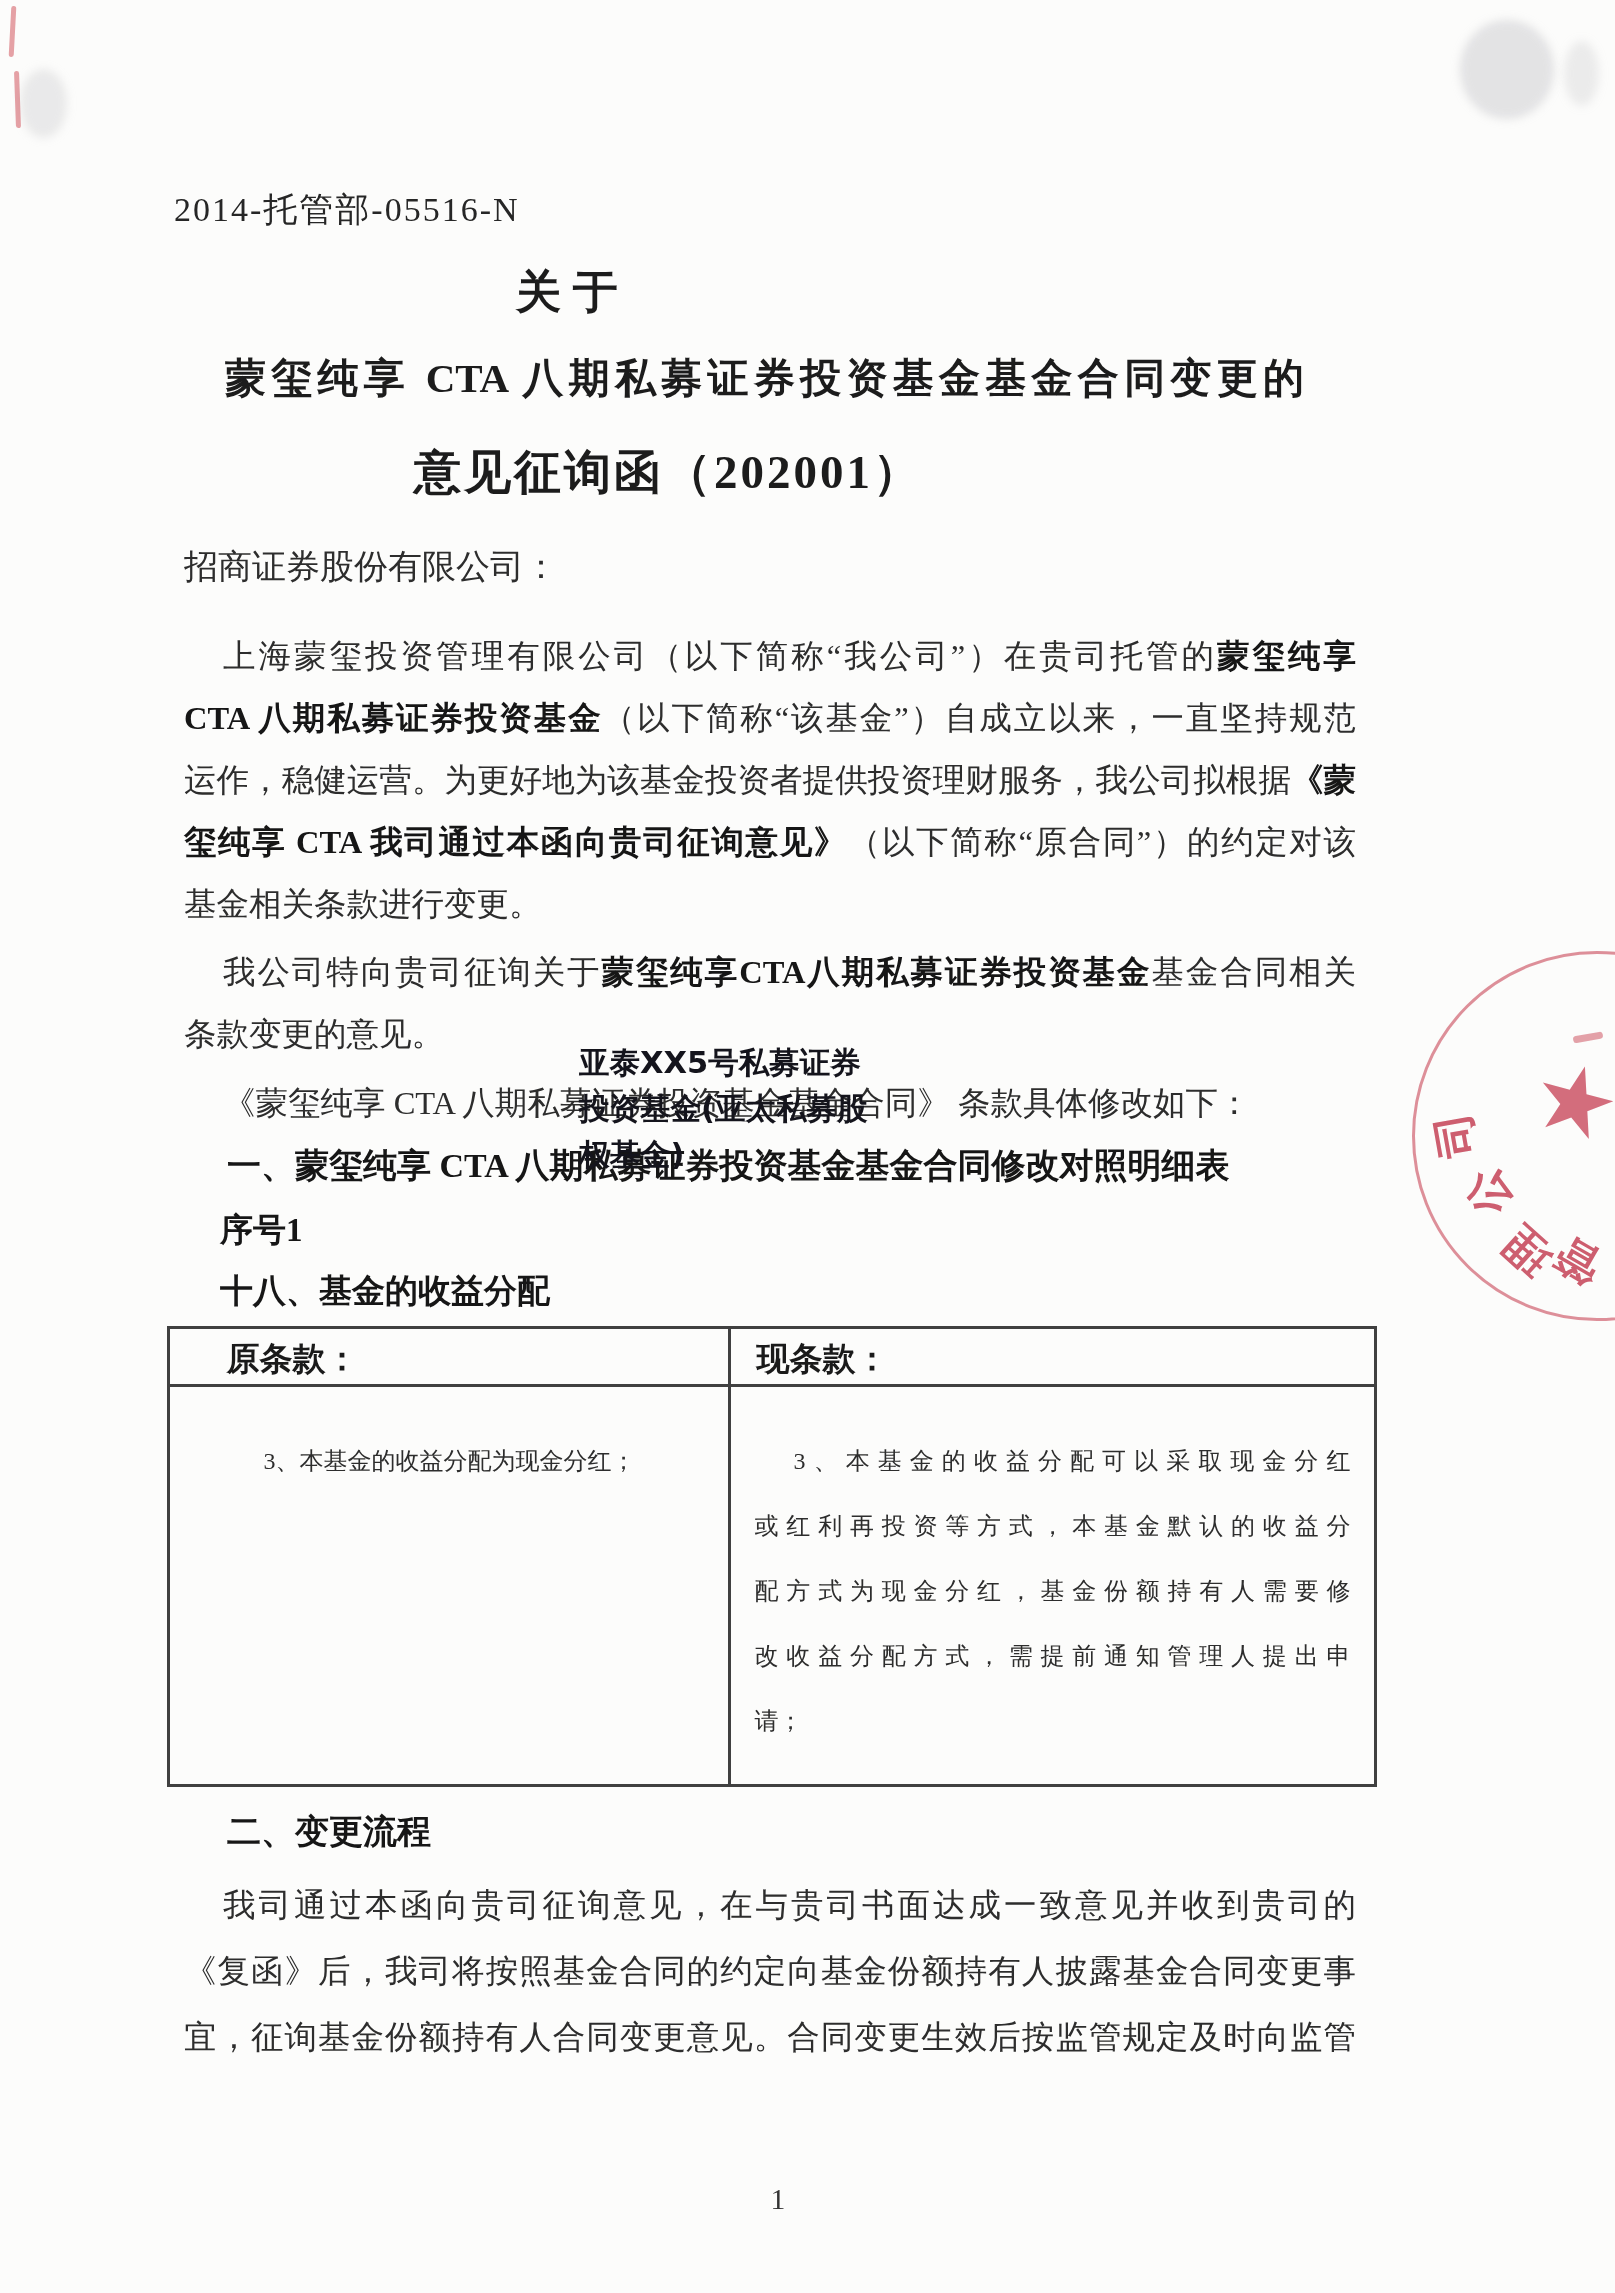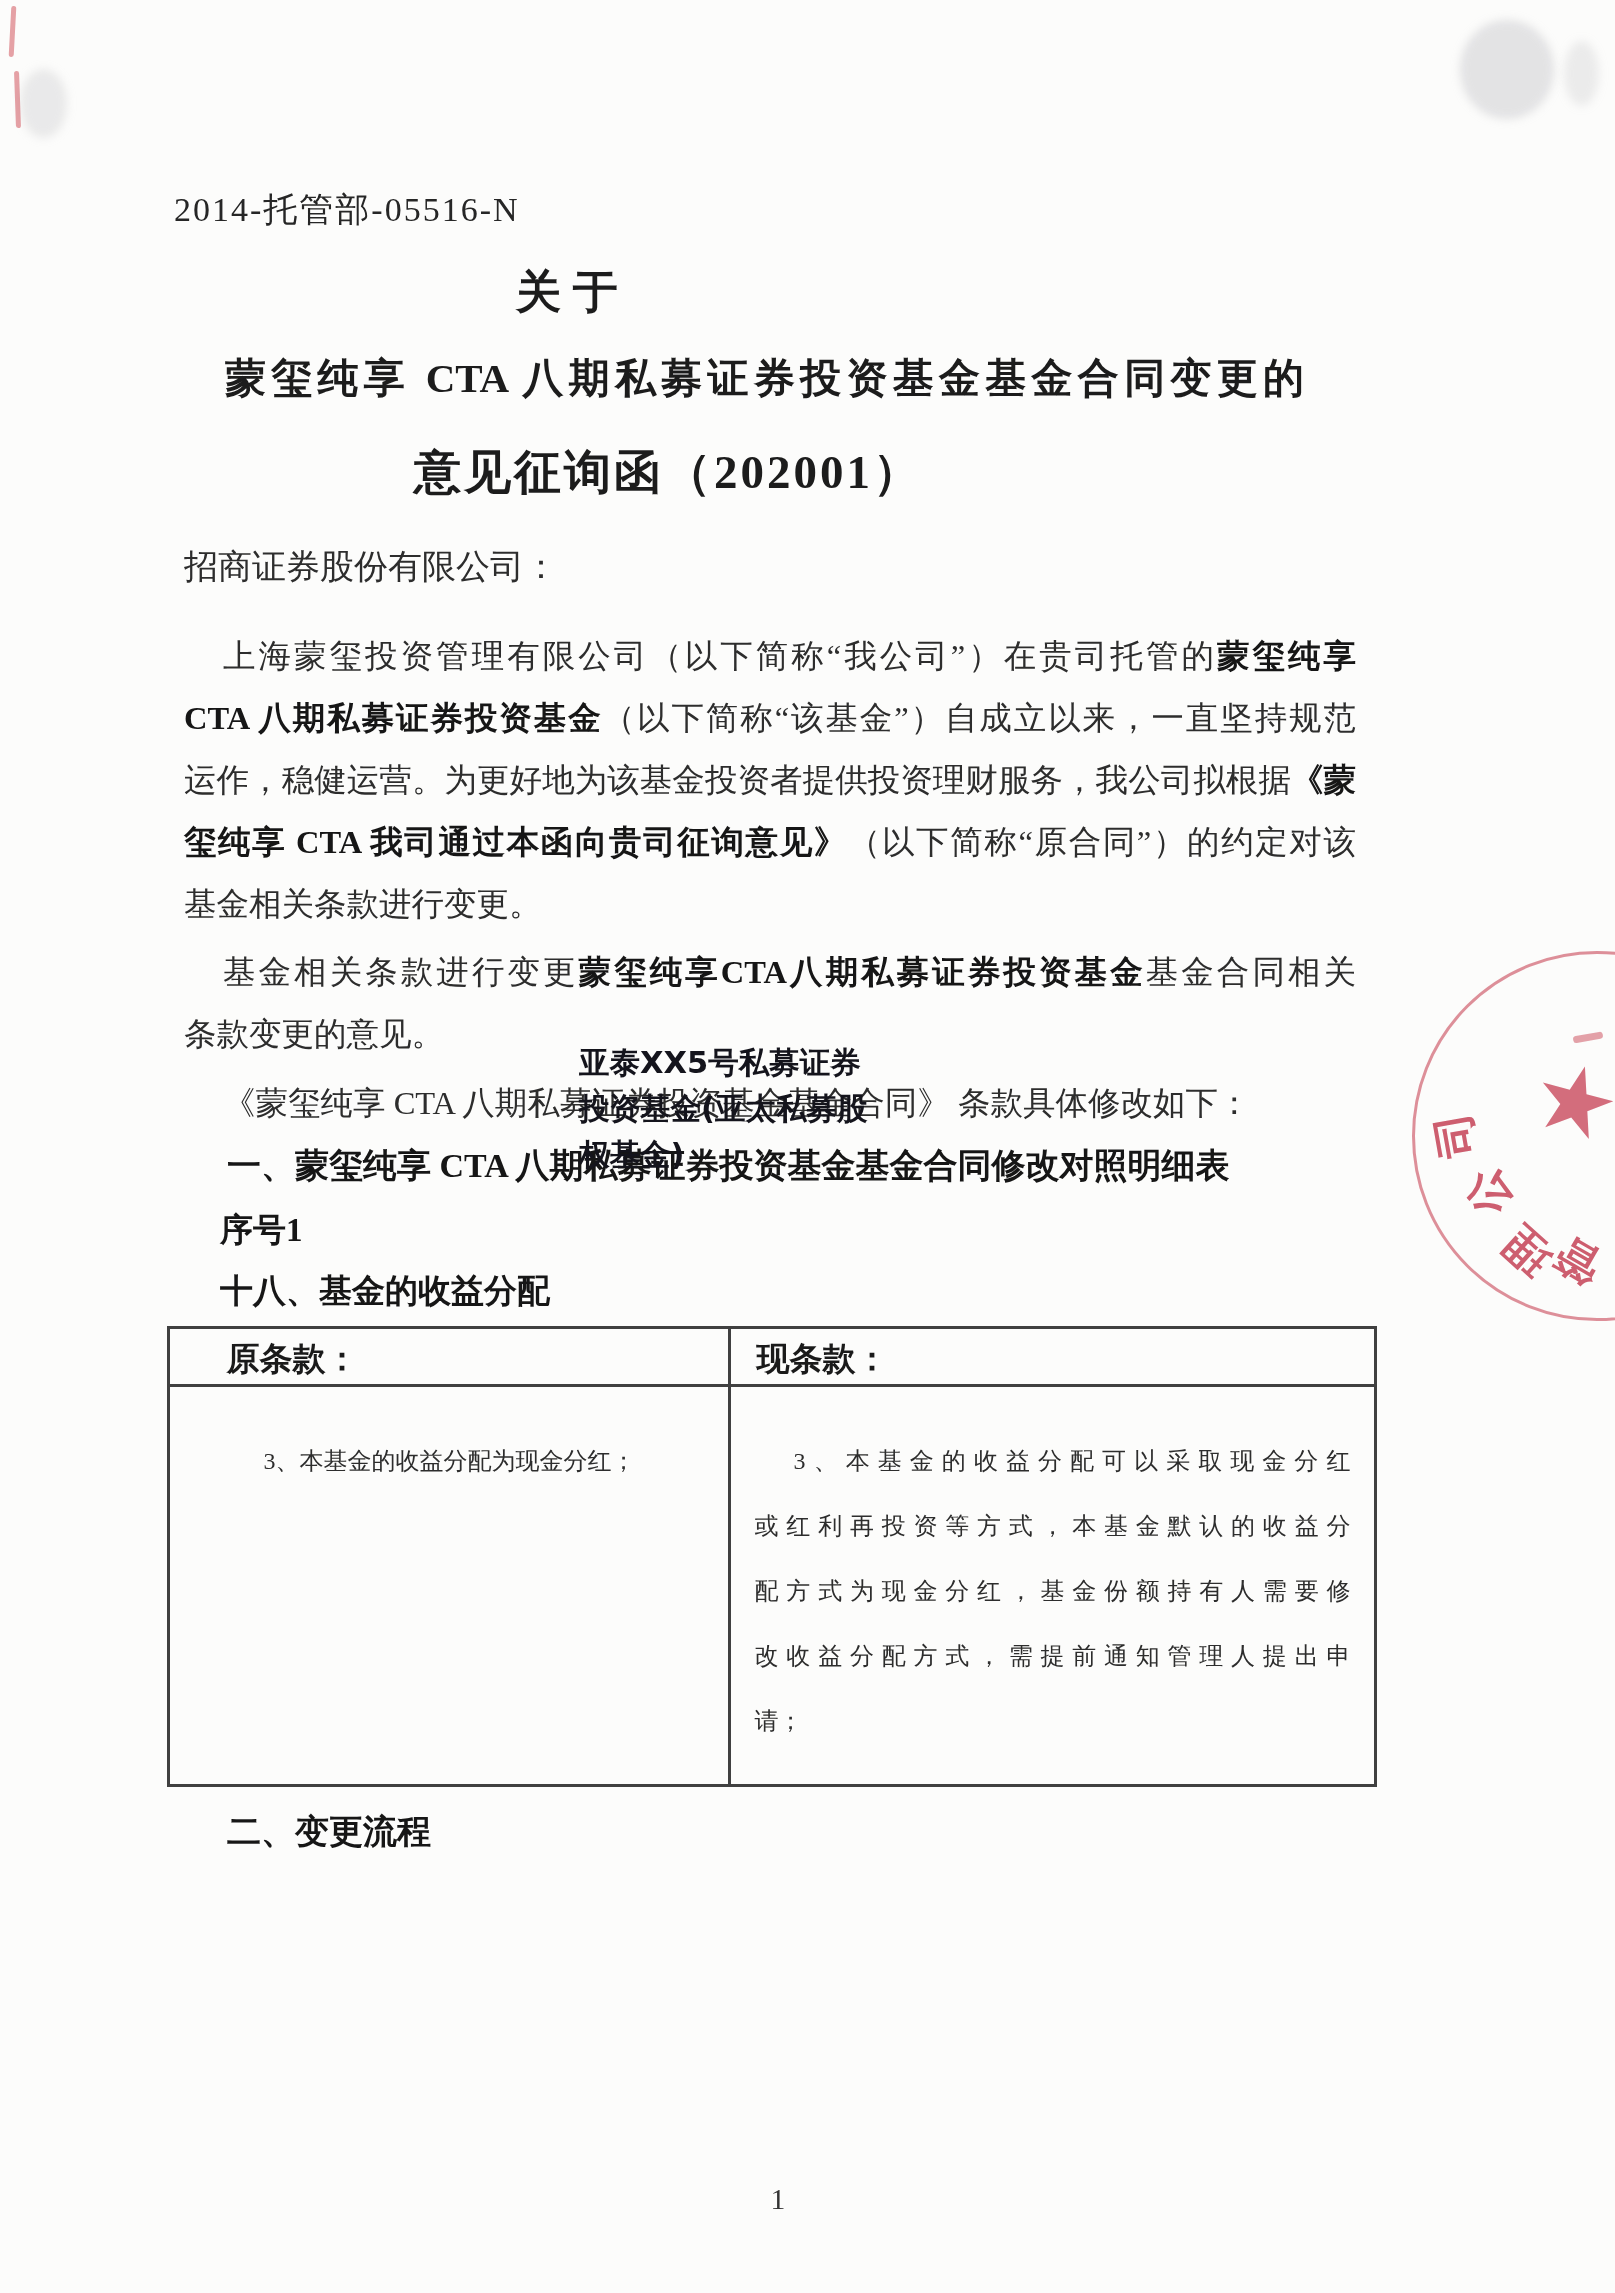--- a/index.html
+++ b/index.html
@@ -73,21 +73,21 @@
 
   <div class="abs" id="salutation">招商证券股份有限公司：</div>
   <div class="para indent-first" id="p1">
       <div class="line full"><span>上海蒙玺投资管理有限公司（以下简称“我公司”）在贵司托管的</span><span class="b">蒙玺纯享</span></div>
       <div class="line full"><span class="b">CTA 八期私募证券投资基金</span><span>（以下简称“该基金”）自成立以来，一直坚持规范</span></div>
       <div class="line full"><span>运作，稳健运营。为更好地为该基金投资者提供投资理财服务，我公司拟根据</span><span class="b">《蒙</span></div>
       <div class="line full"><span class="b">玺纯享 CTA 我司通过本函向贵司征询意见》</span><span>（以下简称“原合同”）的约定对该</span></div>
       <div class="line"><span>基金相关条款进行变更。</span></div>
     </div>
   <div class="para indent-first" id="p2">
-      <div class="line full"><span>基金相关条款进行变更</span><span class="b">蒙玺纯享CTA八期私募证券投资基金</span><span>基金合同相关</span></div>
+      <div class="line full"><span>我公司特向贵司征询关于</span><span class="b">蒙玺纯享CTA八期私募证券投资基金</span><span>基金合同相关</span></div>
       <div class="line"><span>条款变更的意见。</span></div>
     </div>
   <div class="para indent-first" id="clause">
       <div class="line"><span>《蒙玺纯享 CTA 八期私募证券投资基金基金合同》  条款具体修改如下：</span></div>
     </div>
   <div class="abs" id="heading-one">一、蒙玺纯享 CTA 八期私募证券投资基金基金合同修改对照明细表</div>
   <div class="abs" id="xuhao">序号1</div>
   <div class="abs" id="shiba">十八、基金的收益分配</div>
 
   <div class="abs" id="ctable">
@@ -111,20 +111,25 @@
             <div class="line full"><span>或红利再投资等方式，本基金默认的收益分</span></div>
             <div class="line full"><span>配方式为现金分红，基金份额持有人需要修</span></div>
             <div class="line full"><span>改收益分配方式，需提前通知管理人提出申</span></div>
             <div class="line"><span>请；</span></div>
           </div>
       </div>
     </div>
   </div>
 
   <div class="abs" id="er">二、变更流程</div>
+  <div class="para indent-first" id="closing">
+      <div class="line full"><span>我司通过本函向贵司征询意见，在与贵司书面达成一致意见并收到贵司的</span></div>
+      <div class="line full"><span>《复函》后，我司将按照基金合同的约定向基金份额持有人披露基金合同变更事</span></div>
+      <div class="line full"><span>宜，征询基金份额持有人合同变更意见。合同变更生效后按监管规定及时向监管</span></div>
+    </div>
 
   <div class="abs" id="overlay">
     <div>亚泰XX5号私募证券</div>
     <div>投资基金(亚太私募股</div>
     <div>权基金)</div>
   </div>
 
   <div class="abs" id="seal-circle"></div>
   <div class="abs" id="seal-star">★</div>
   <div class="abs seal-ch" style="left:1433px;top:1105px;transform:rotate(-100deg);">司</div>

